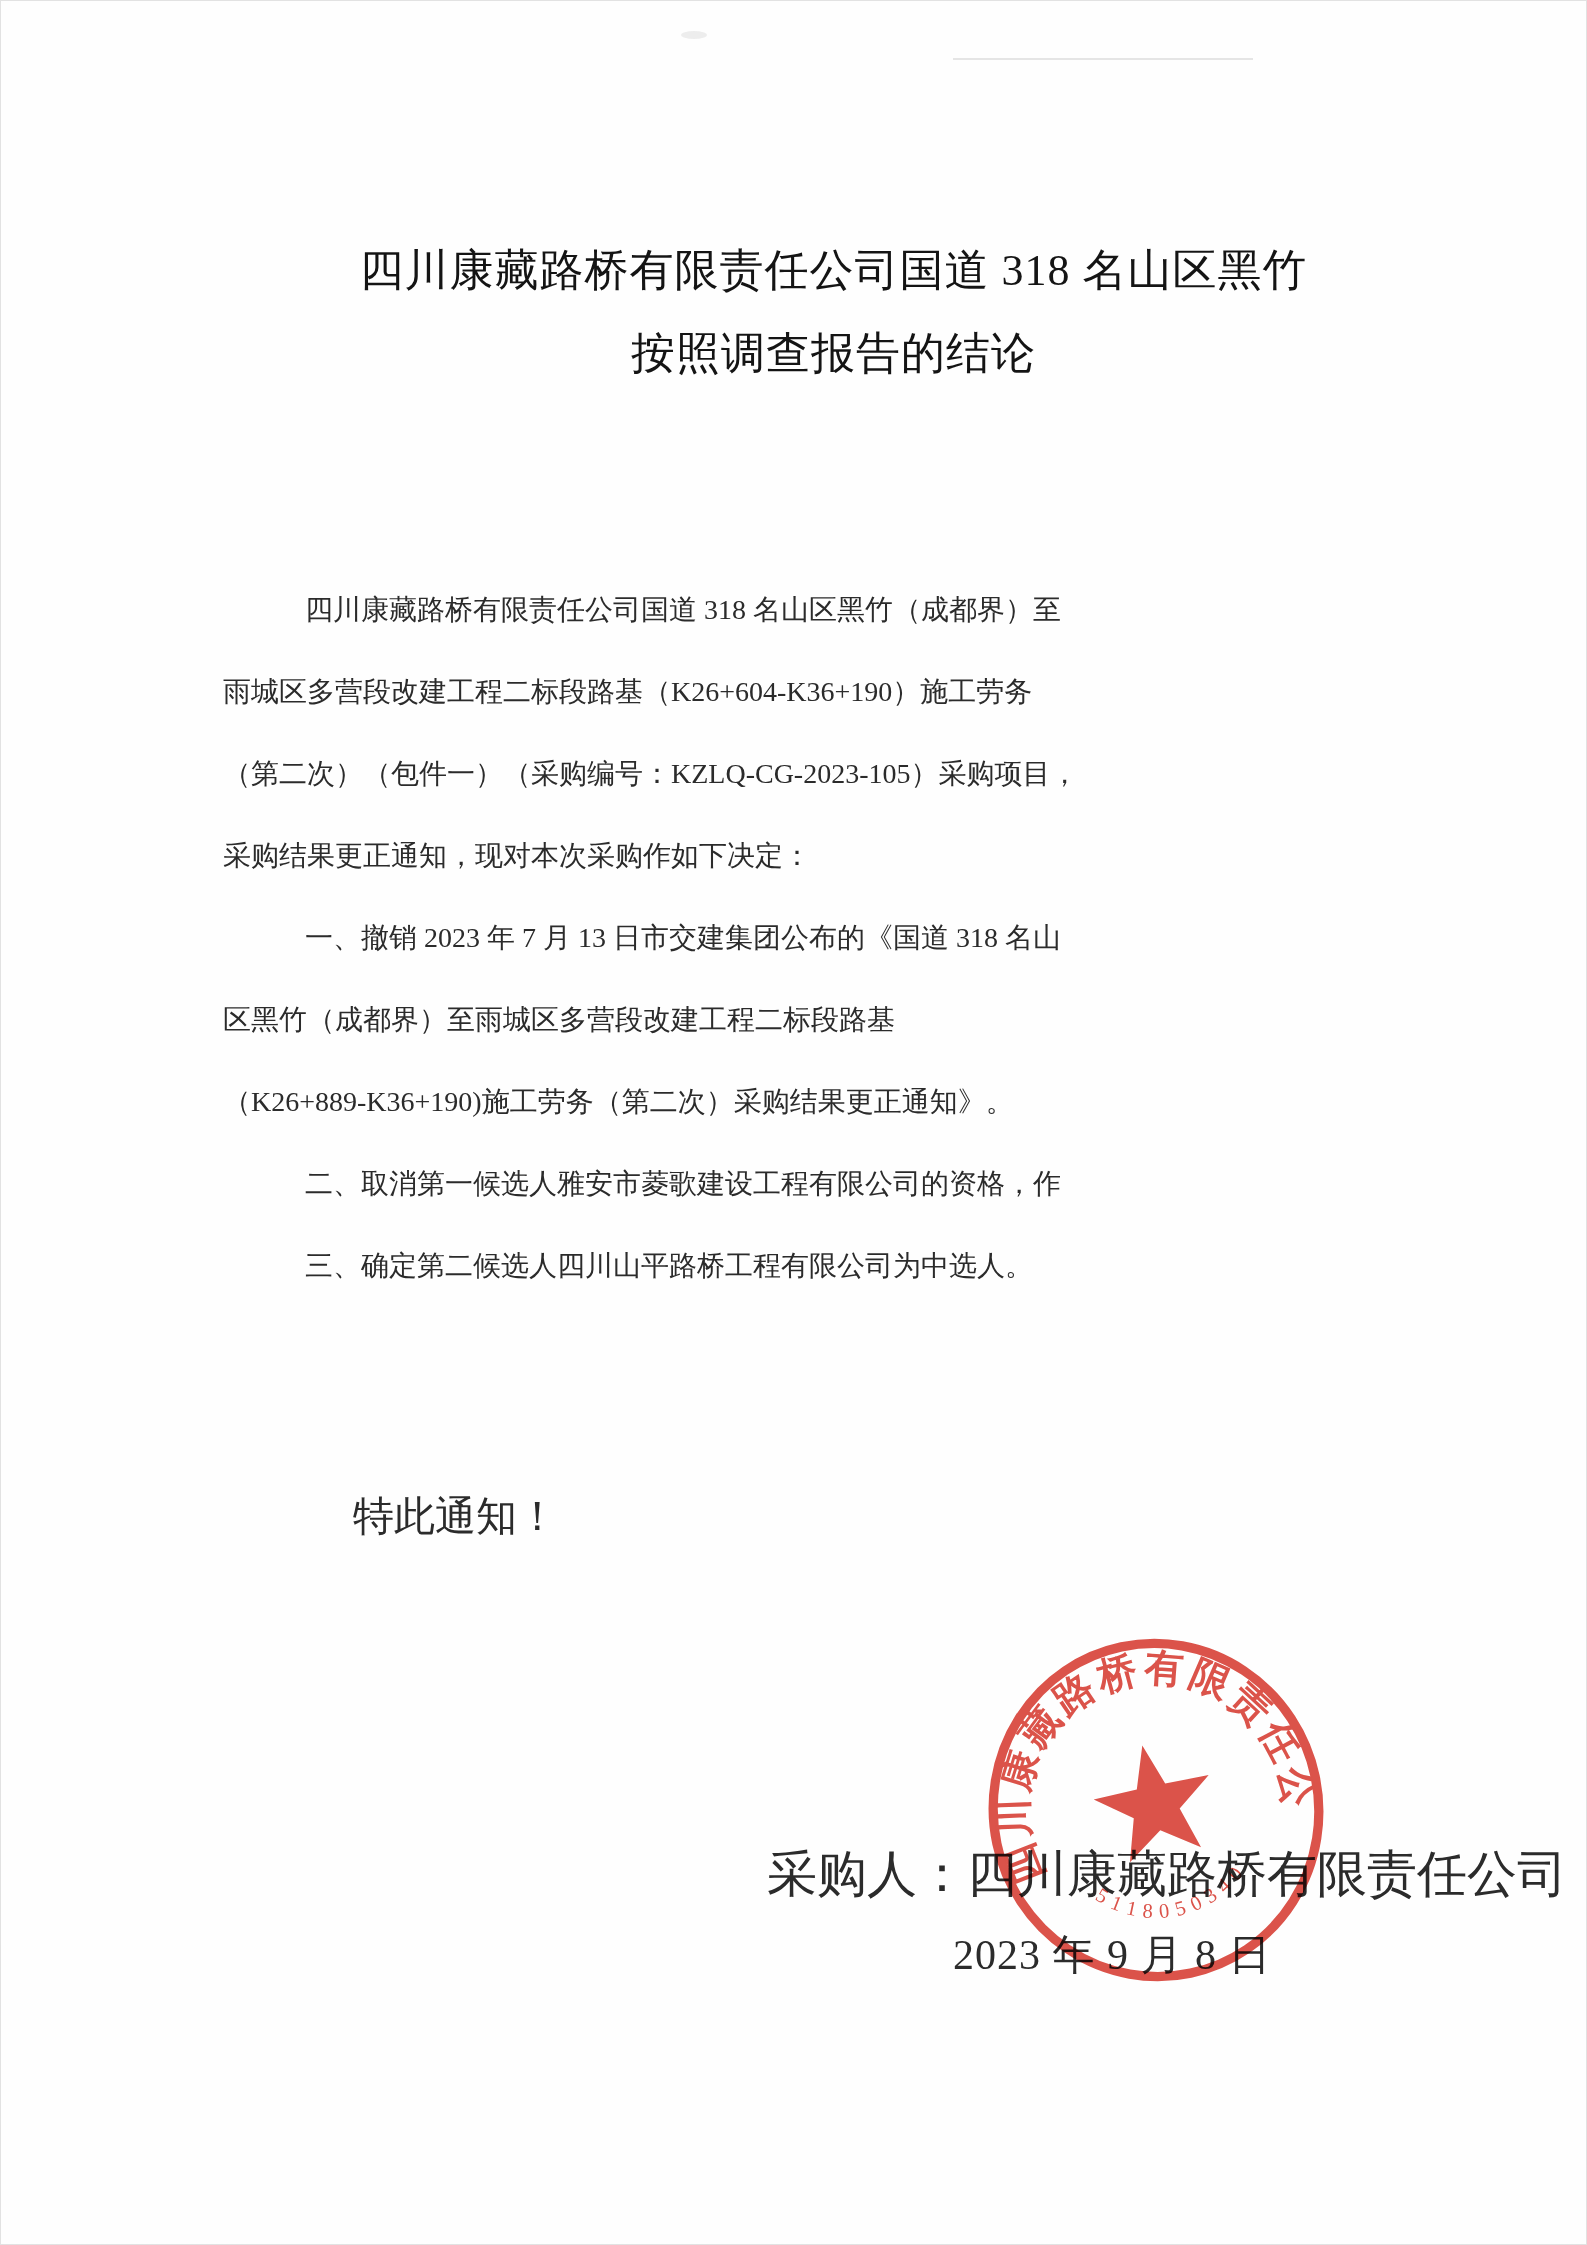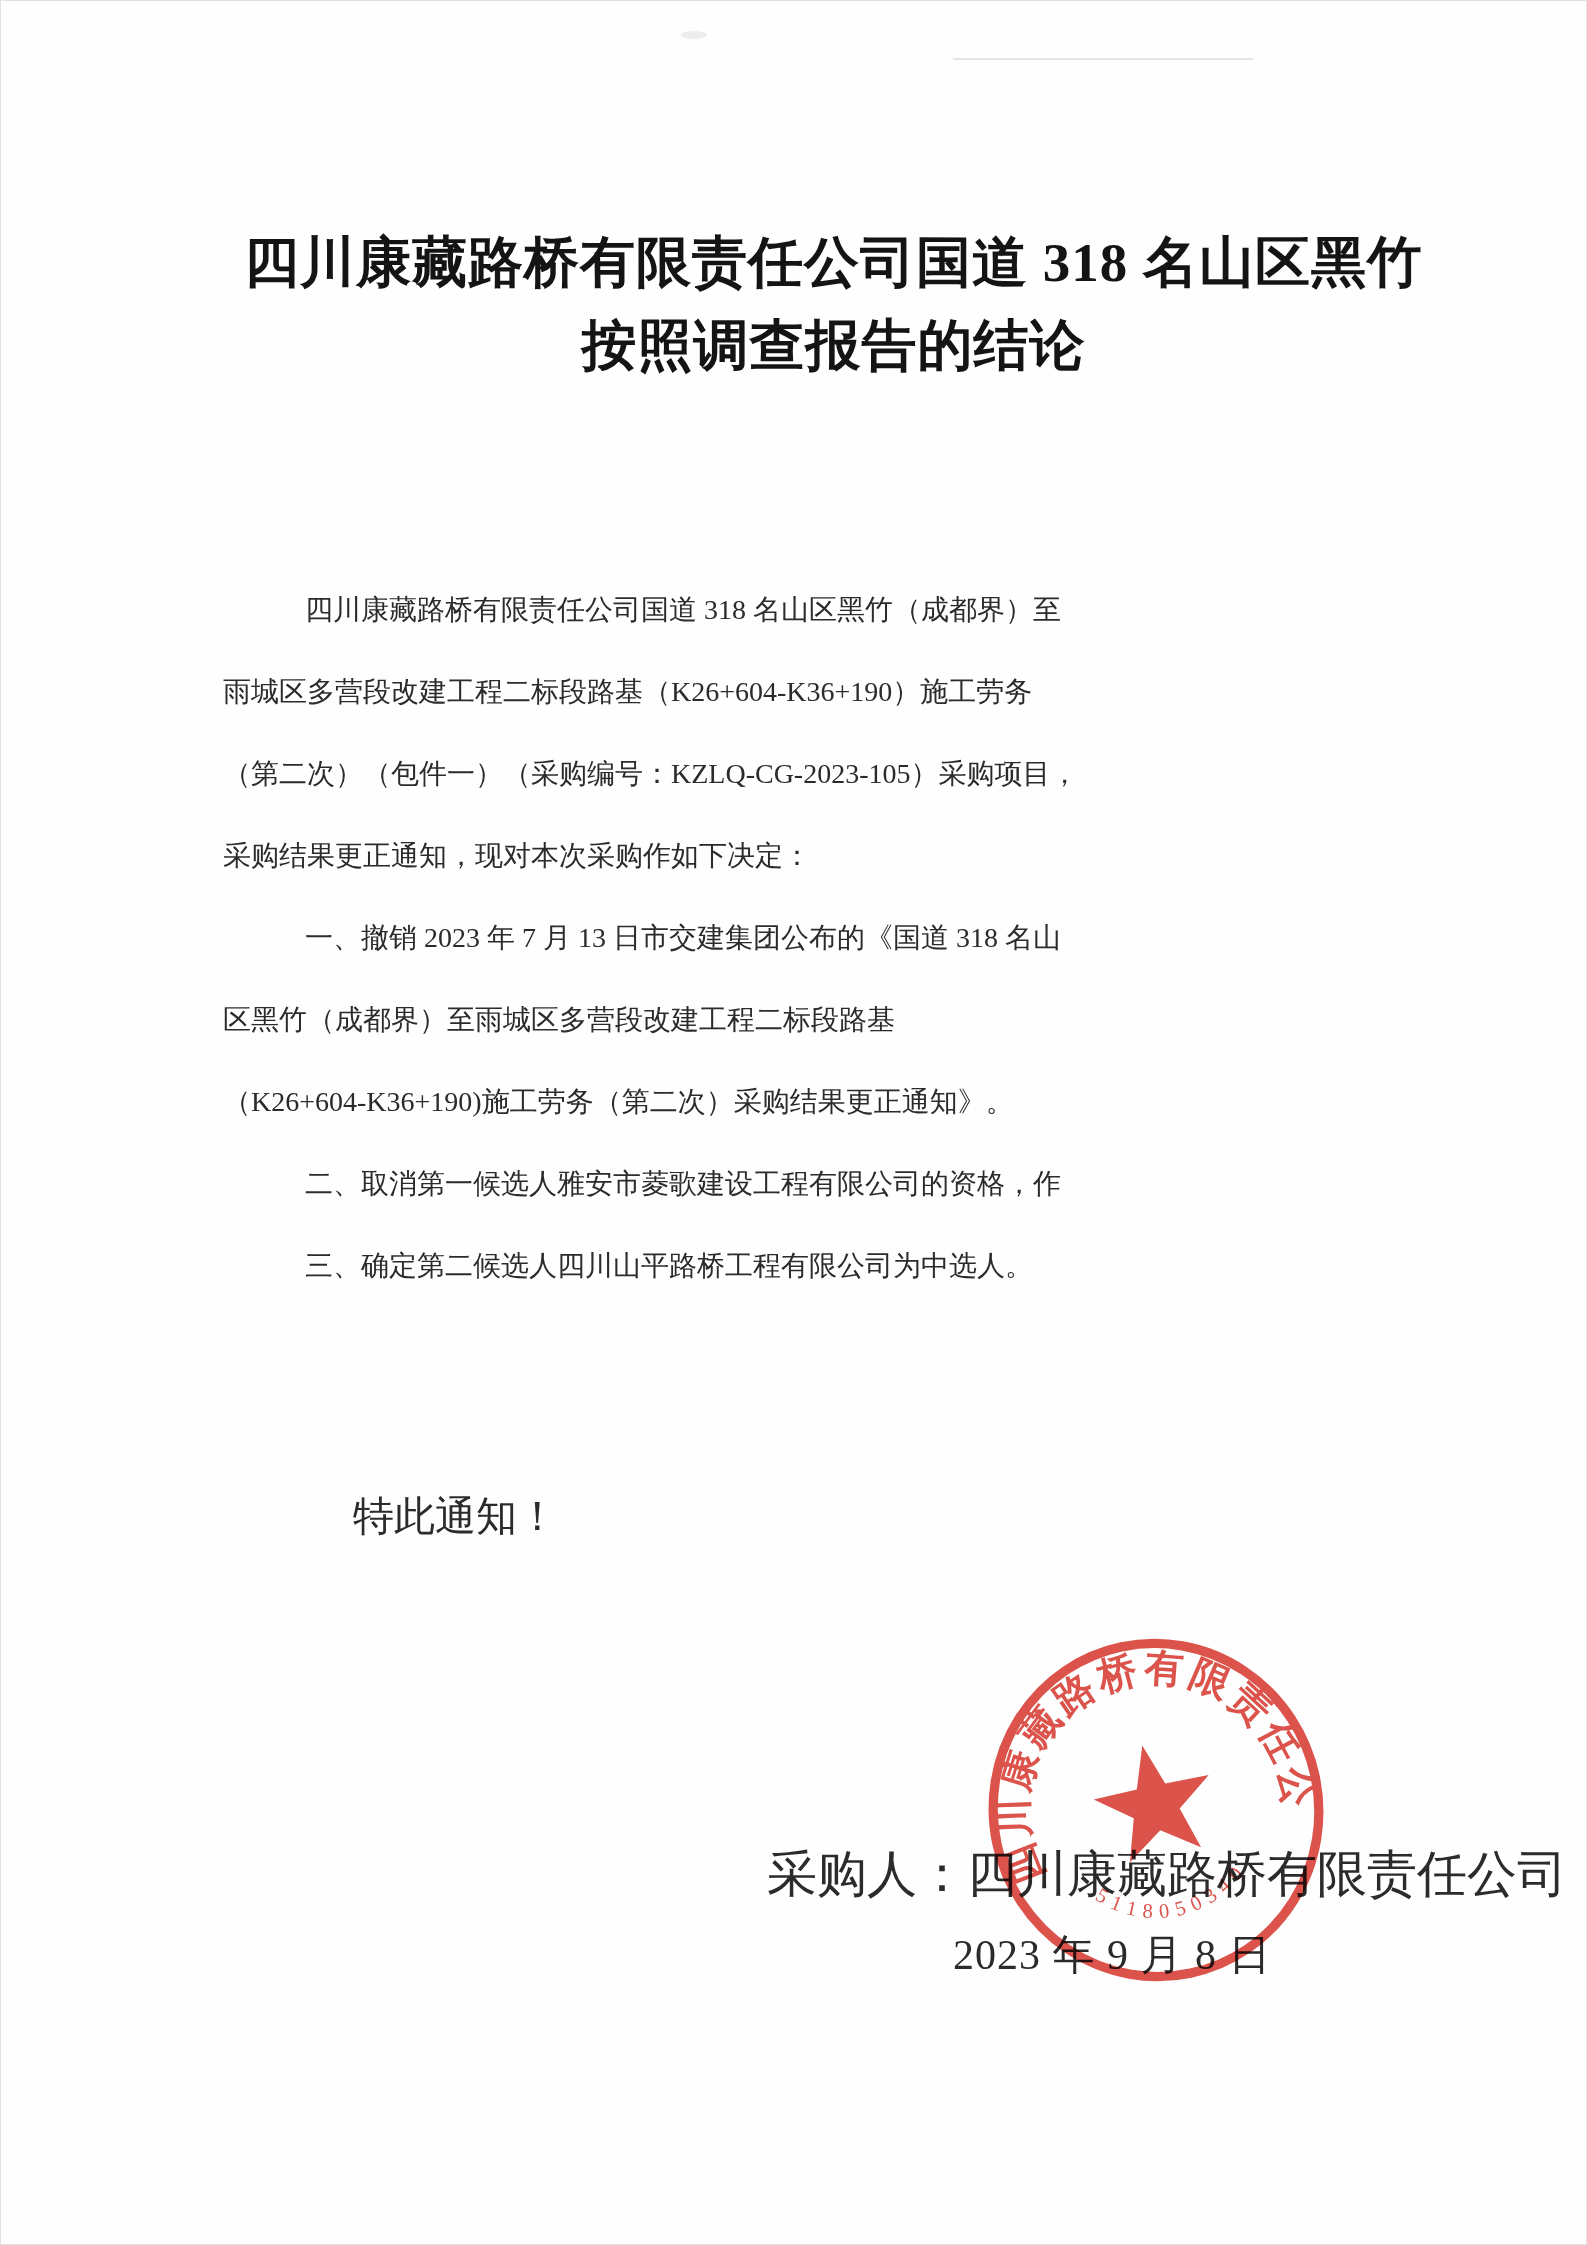--- a/index.html
+++ b/index.html
@@ -17,24 +17,24 @@
   .artifact-line{
     position:absolute;top:57px;left:952px;width:300px;height:2px;
     background:#cfcfcf;opacity:.55;
   }
   .artifact-smudge{
     position:absolute;top:30px;left:680px;width:26px;height:8px;
     background:#e9e9e9;border-radius:50%;opacity:.8;
   }
   .doc-title{
     position:absolute;top:212px;left:80px;right:0;
-    margin:8px;
+    margin:16px;
     text-align:center;
-    font-size:55px;line-height:83px;
-    font-weight:bold;color:#141414;
+    font-size:44px;line-height:83px;
+    font-weight:normal;color:#141414;
     letter-spacing:1px;
   }
   .doc-body{
     position:absolute;top:568px;left:222px;width:1230px;
     font-size:28px;line-height:82px;color:#2b2b2b;
   }
   .line{white-space:nowrap;}
   .indent{padding-left:82px;}
   .closing{
     position:absolute;top:1488px;left:304px;
@@ -74,21 +74,21 @@
     <div class="title-line">按照调查报告的结论</div>
   </h1>
 
   <div class="doc-body">
     <div class="line indent">四川康藏路桥有限责任公司国道 318 名山区黑竹（成都界）至</div>
     <div class="line">雨城区多营段改建工程二标段路基（K26+604-K36+190）施工劳务</div>
     <div class="line">（第二次）（包件一）（采购编号：KZLQ-CG-2023-105）采购项目，</div>
     <div class="line">采购结果更正通知，现对本次采购作如下决定：</div>
     <div class="line indent">一、撤销 2023 年 7 月 13 日市交建集团公布的《国道 318 名山</div>
     <div class="line">区黑竹（成都界）至雨城区多营段改建工程二标段路基</div>
-    <div class="line">（K26+604-K36+190)施工劳务（第二次）采购结果更正通知》。</div>
+    <div class="line">（K26+889-K36+190)施工劳务（第二次）采购结果更正通知》。</div>
     <div class="line indent">二、取消第一候选人雅安市菱歌建设工程有限公司的资格，作</div>
     <div class="line indent">三、确定第二候选人四川山平路桥工程有限公司为中选人。</div>
   </div>
 
   <div class="closing">特此通知！</div>
 
   <div class="buyer-line">采购人：四川康藏路桥有限责任公司</div>
 
   <div class="date-line">2023 年 9 月 8 日</div>
 

